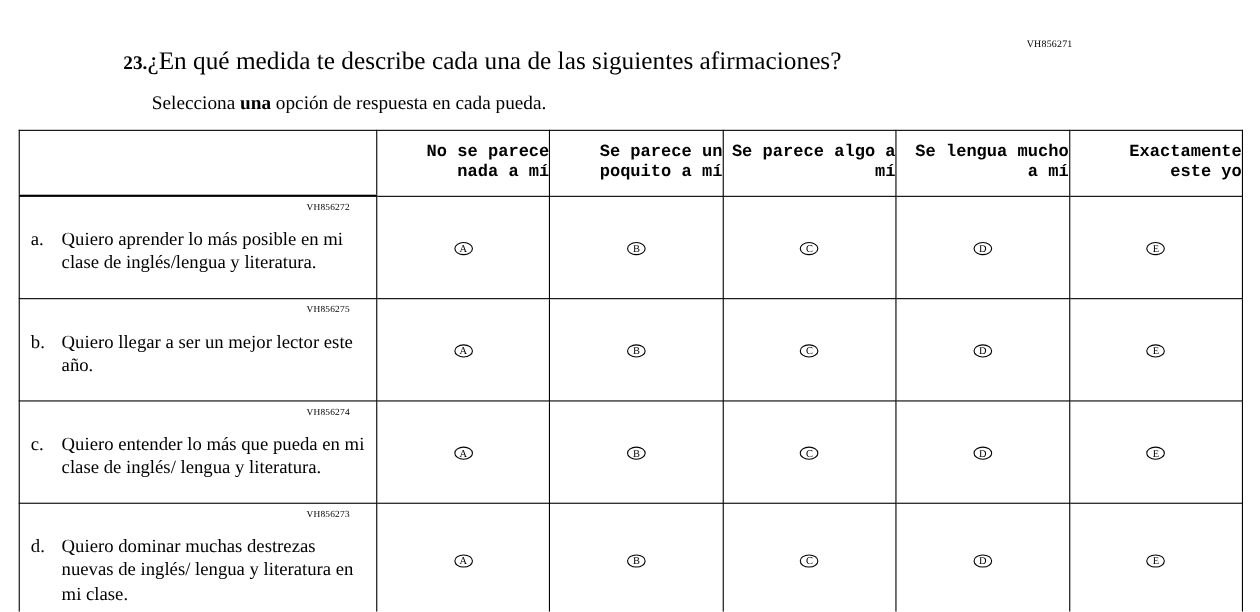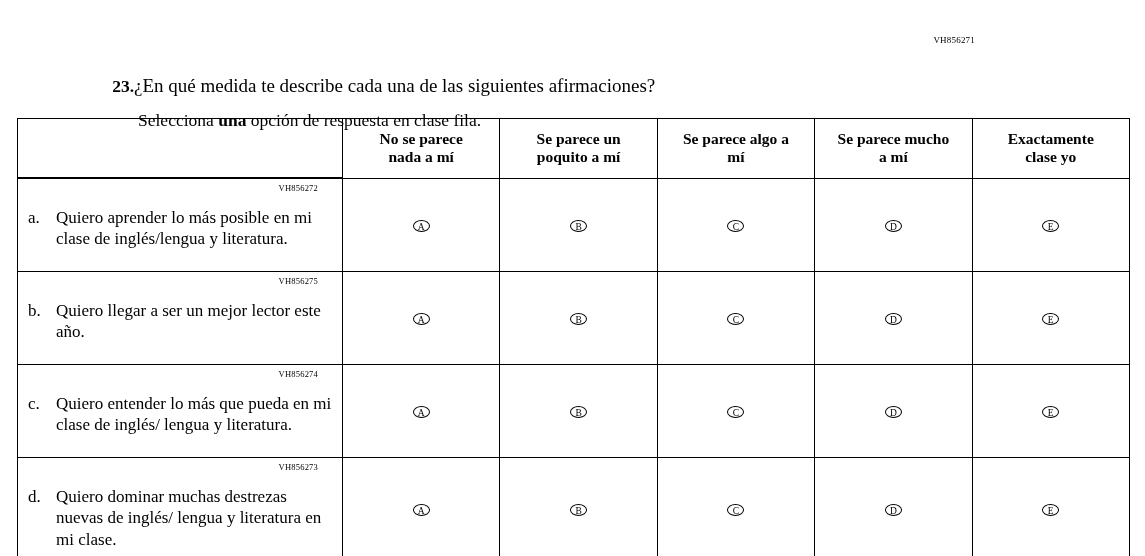--- a/index.html
+++ b/index.html
@@ -35,22 +35,21 @@
     font-size: 17.5px;
     line-height: 1.25;
   }
   .question-number {
     font-weight: bold;
     width: 34px;
     flex: 0 0 34px;
     text-align: right;
   }
   .question-text {
-    font-size: 19px;
-    margin-top: 32px;
+    font-size: 23px;
   }
   .instruction-line {
     margin-top: 12px;
     margin-left: 38px;
     font-size: 17.5px;
   }
   .instruction-line b {
     font-weight: bold;
   }
 
@@ -80,22 +79,23 @@
     border: 1px solid #000000;
     padding: 0;
     vertical-align: middle;
   }
   
   thead th {
     height: 58px;
     font-weight: bold;
     font-size: 15.5px;
     line-height: 1.15;
-    text-align: center;
+    text-align: right;
     border-bottom: 2px solid #000000;
+    font-family: Liberation Mono, monospace;
   }
   thead th.corner {
     border-bottom: 2px solid #000000;
   }
   col.stem-col { width: 325px; }
   col.opt-col  { width: 157.4px; }
 
   
   tbody td.stem {
     position: relative;
@@ -149,21 +149,21 @@
 <div class="page">
 
   <div class="top-code">VH856271</div>
 
   <div class="question-block">
     <div class="question-line">
       <span class="question-number">23.</span>
       <span class="question-text">¿En qué medida te describe cada una de las siguientes afirmaciones?</span>
     </div>
     <div class="instruction-line">
-      <span>Selecciona </span><b>una</b><span> opción de respuesta en clase fila.</span>
+      <span>Selecciona </span><b>una</b><span> opción de respuesta en cada pueda.</span>
     </div>
   </div>
 
   <div class="matrix-wrap">
     <table class="matrix">
       <colgroup>
         <col class="stem-col">
         <col class="opt-col">
         <col class="opt-col">
         <col class="opt-col">
@@ -179,26 +179,26 @@
           </th>
           <th>
             <div>Se parece un</div>
             <div>poquito a mí</div>
           </th>
           <th>
             <div>Se parece algo a</div>
             <div>mí</div>
           </th>
           <th>
-            <div>Se parece mucho</div>
+            <div>Se lengua mucho</div>
             <div>a mí</div>
           </th>
           <th>
             <div>Exactamente</div>
-            <div>clase yo</div>
+            <div>este yo</div>
           </th>
         </tr>
       </thead>
       <tbody>
 
         <tr>
           <td class="stem">
             <span class="stem-code">VH856272</span>
             <div class="stem-inner">
               <span class="stem-letter">a.</span>

